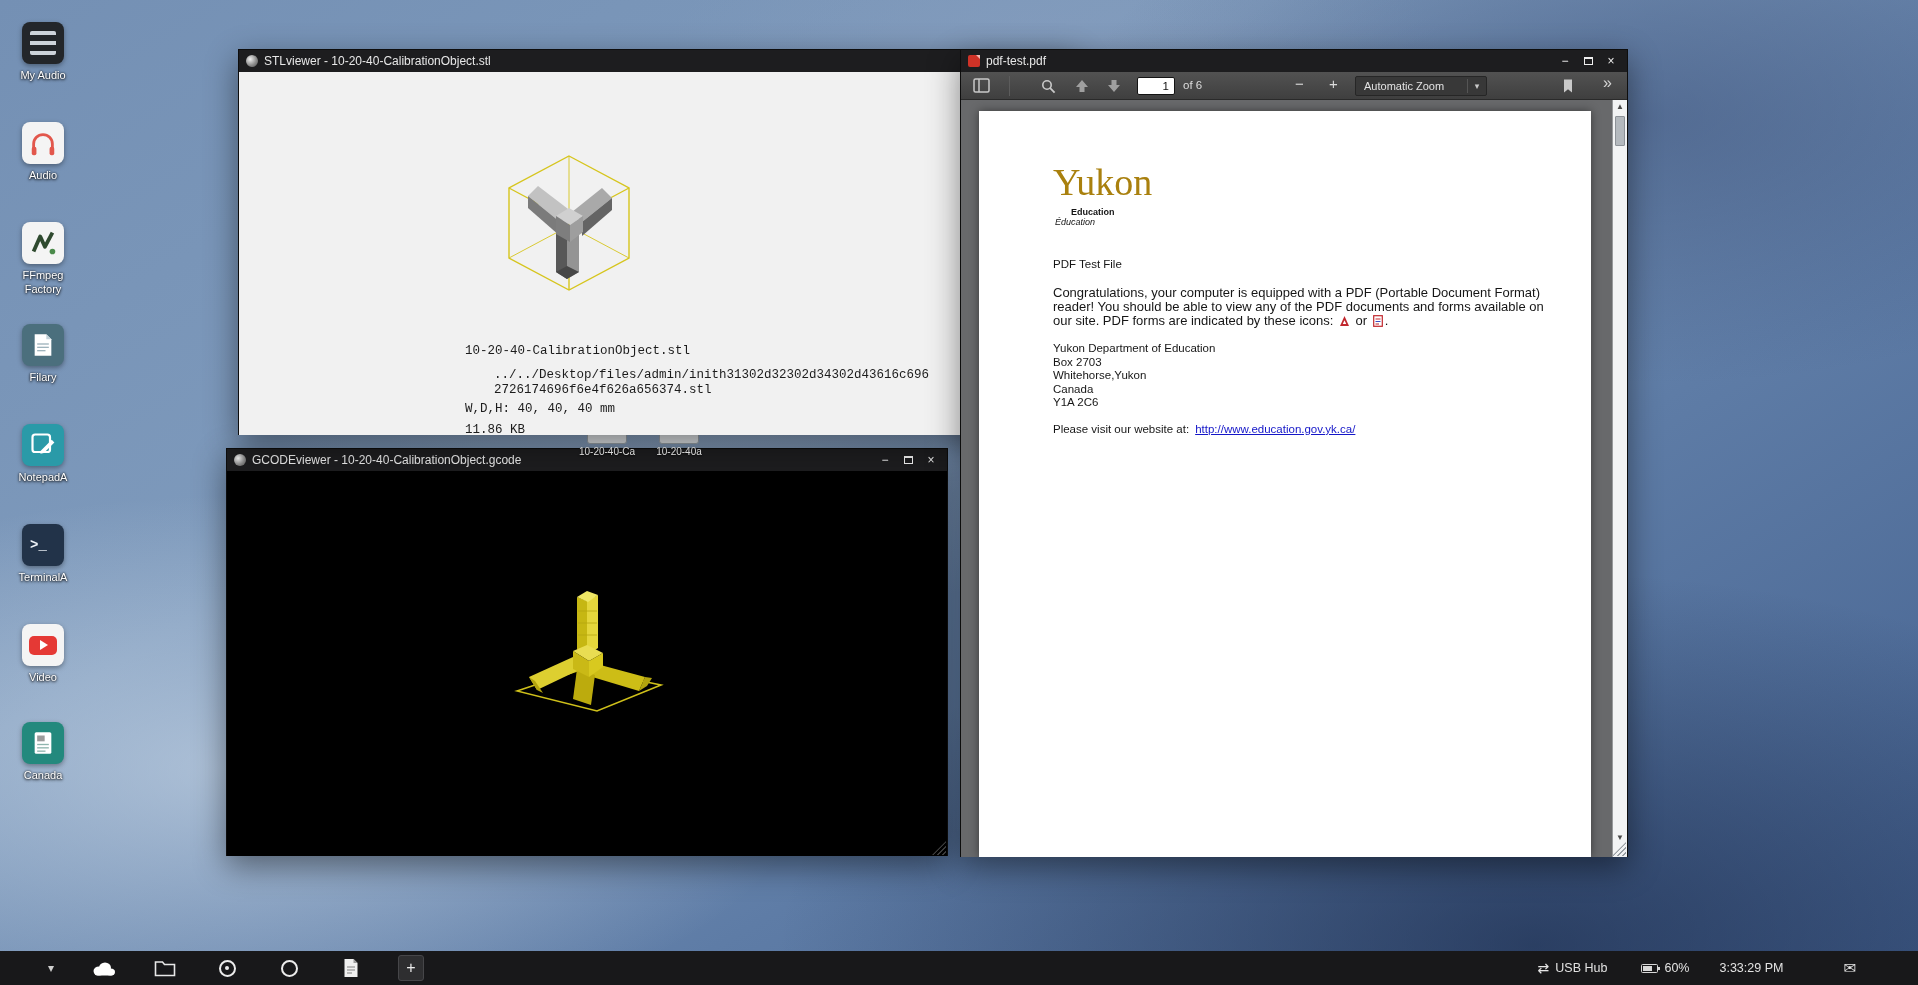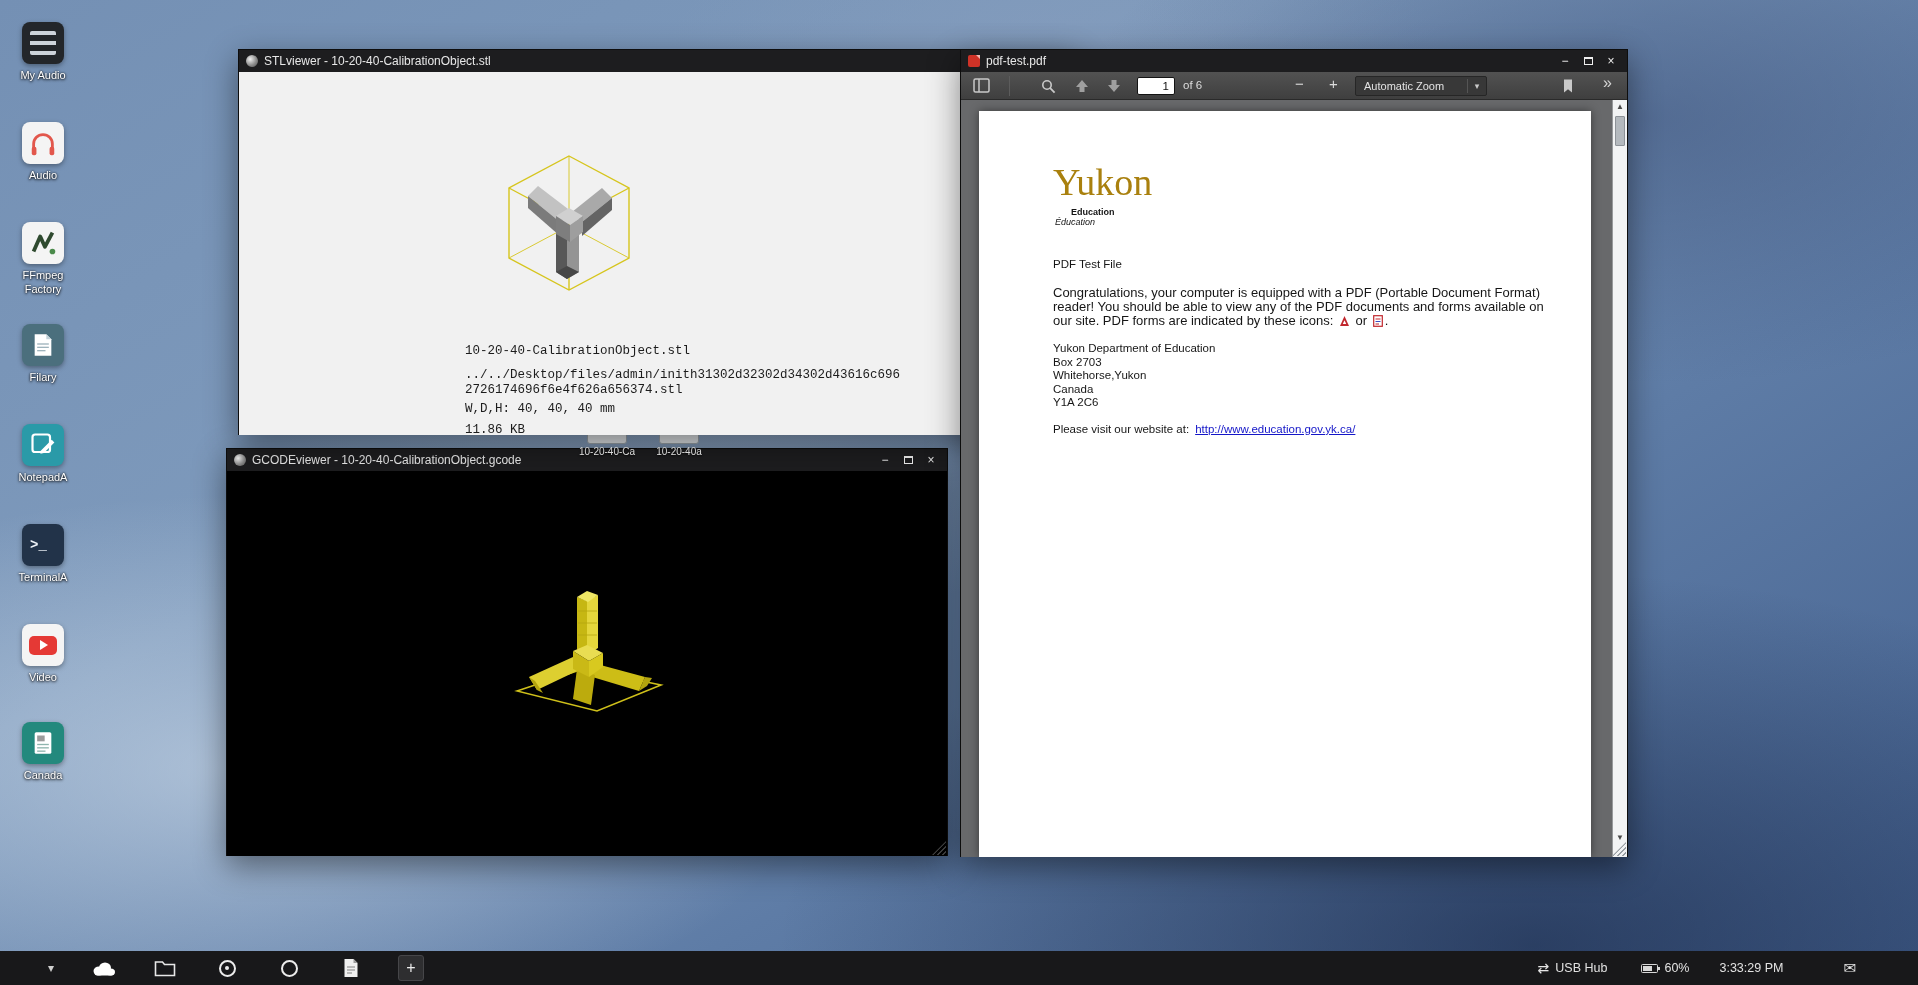--- a/index.html
+++ b/index.html
@@ -58,21 +58,21 @@
   .grip-light { background:repeating-linear-gradient(135deg, rgba(0,0,0,0) 0 2.2px, #8c8c8c 2.2px 3.6px); }
   .grip-dark  { background:repeating-linear-gradient(135deg, rgba(0,0,0,0) 0 2.2px, #3f3f3f 2.2px 3.6px); }
   .grip-gray  { background:repeating-linear-gradient(135deg, rgba(0,0,0,0) 0 2.2px, #9aa0a5 2.2px 3.6px); z-index:5; }
 
   
   .stl-window { left:238px; top:49px; width:839px; height:386px; z-index:4; }
   .stl-body { position:relative; height:363px; background:#f1f1f1; overflow:hidden; }
   .stl-object { position:absolute; left:255px; top:78px; }
   .viewer-text { position:absolute; font-family:"Liberation Mono","DejaVu Sans Mono",monospace; font-size:12.5px; line-height:15px; }
   .stl-text { left:226px; top:272px; color:#1c1c1c; }
-  .viewer-text .vpath { margin-top:9px; }
+  .viewer-text .vpath { margin-top:9px;margin-left:29px; }
   .viewer-text .vdims { margin-top:4px; }
   .viewer-text .vsize { margin-top:6px; }
 
   
   .gcode-window { left:226px; top:448px; width:722px; height:408px; z-index:2; }
   .gcode-body { position:relative; height:385px; background:#000; overflow:hidden; }
   .gcode-object { position:absolute; left:280px; top:112px; }
   .gcode-text { left:233px; top:290px; color:#d2d2d2; }
   .gcode-text .vpath { margin-top:13px; line-height:16px; }
   .gcode-text .vsize { margin-top:11px; }

